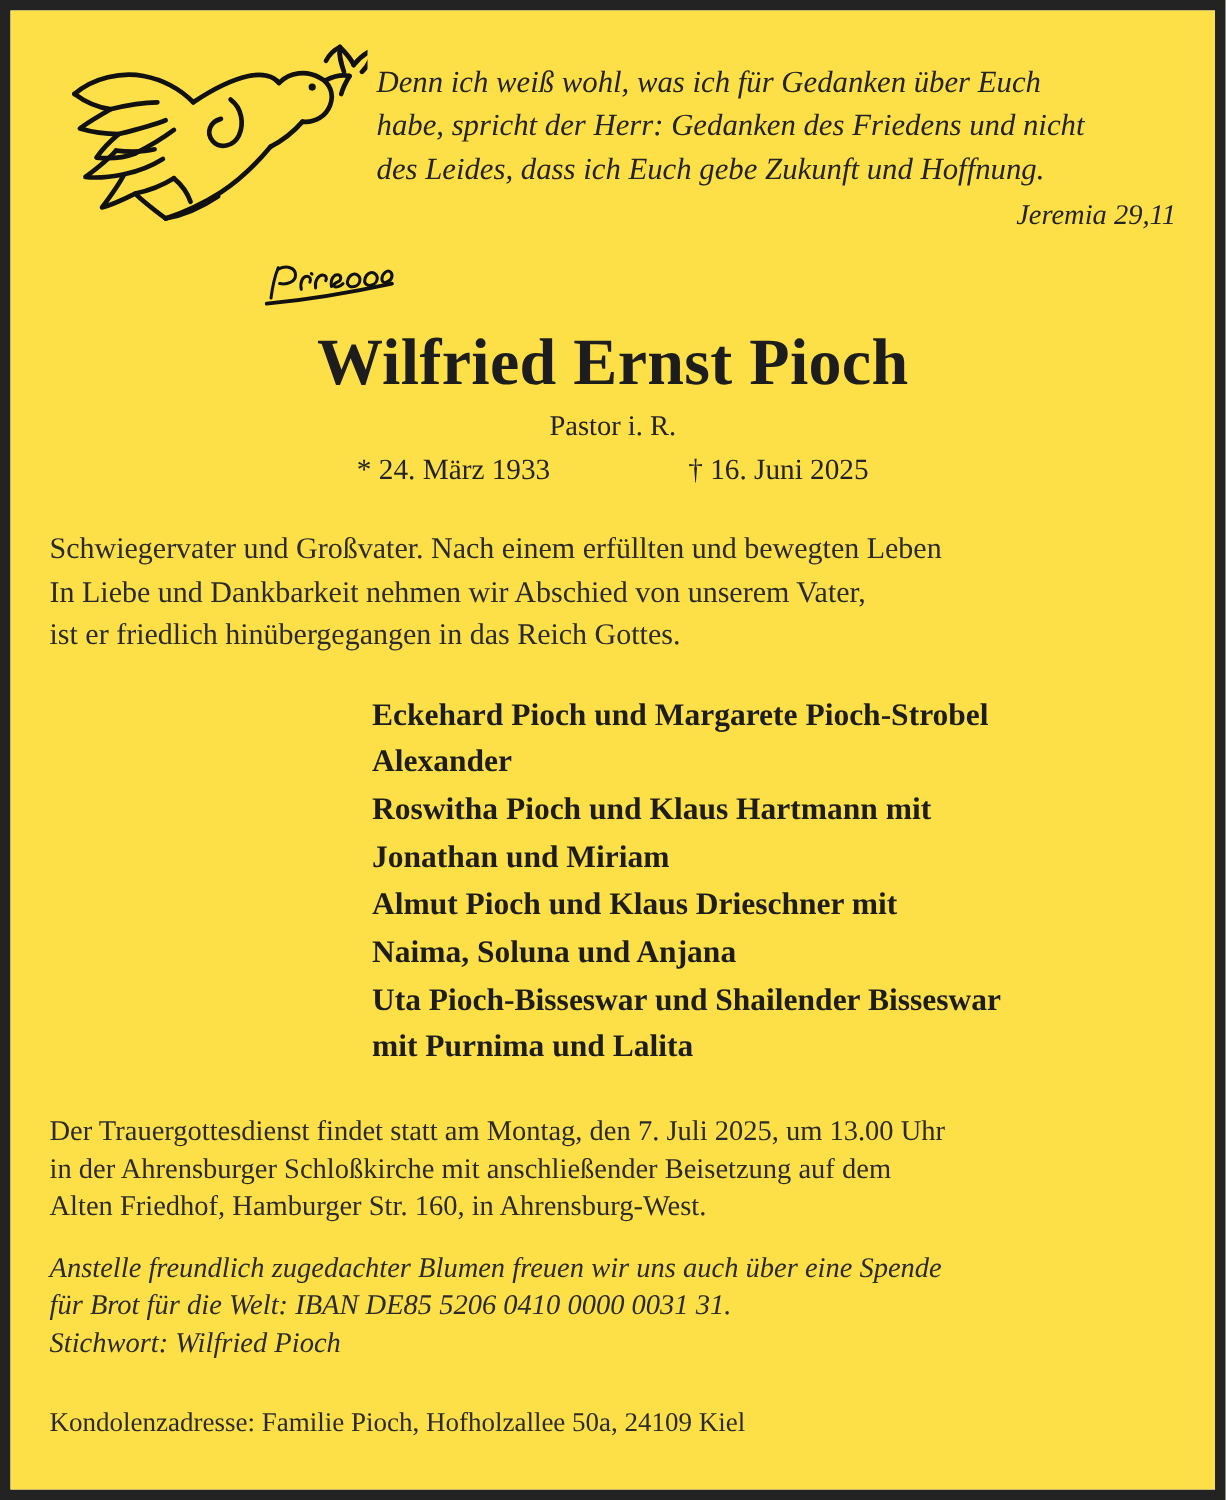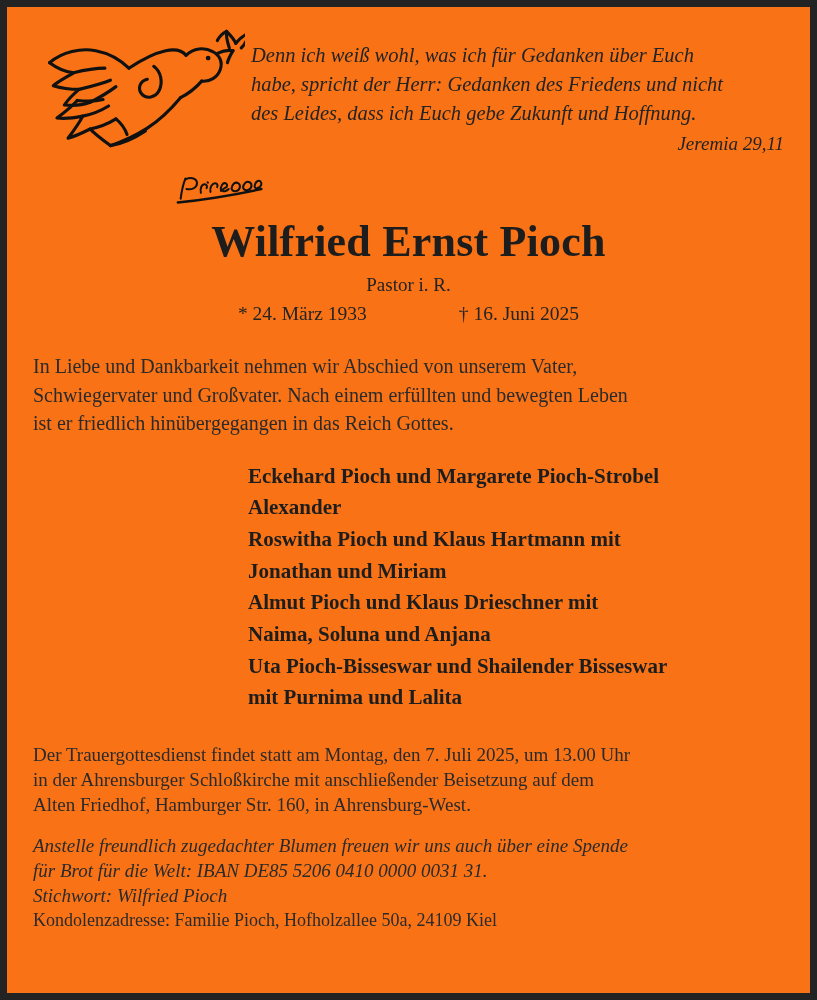--- a/index.html
+++ b/index.html
@@ -22,21 +22,21 @@
     background: #ffffff;
     border: 7px solid #232323;
     padding: 0;
     position: relative;
   }
 
   .inner {
     box-sizing: border-box;
     width: 100%;
     height: 100%;
-    background: #f97316;
+    background: #fde047;
     padding: 10px 26px 14px 26px;
     position: relative;
   }
 
   
   .header {
     display: flex;
     align-items: flex-start;
     gap: 6px;
   }
@@ -148,20 +148,21 @@
   .donation {
     margin-top: 16px;
     font-size: 19px;
     line-height: 25px;
     color: #2a2a2a;
     font-style: italic;
   }
   .donation div { white-space: nowrap; }
 
   .condolence {
+    margin-top: 28px;
     font-size: 18px;
     line-height: 25px;
     color: #2a2a2a;
     white-space: nowrap;
   }
 </style>
 </head>
 <body>
 
 <div class="notice">
@@ -242,22 +243,22 @@
 
     <div class="name-block">
       <div class="deceased-name">Wilfried Ernst Pioch</div>
       <div class="role">Pastor i. R.</div>
       <div class="dates">
         <span class="date-birth">* 24. März 1933</span><span class="date-death">† 16. Juni 2025</span>
       </div>
     </div>
 
     <div class="intro">
+      <div>Schwiegervater und Großvater. Nach einem erfüllten und bewegten Leben</div>
       <div>In Liebe und Dankbarkeit nehmen wir Abschied von unserem Vater,</div>
-      <div>Schwiegervater und Großvater. Nach einem erfüllten und bewegten Leben</div>
       <div>ist er friedlich hinübergegangen in das Reich Gottes.</div>
     </div>
 
     <div class="survivors">
       <div>Eckehard Pioch und Margarete Pioch-Strobel</div>
       <div>Alexander</div>
       <div>Roswitha Pioch und Klaus Hartmann mit</div>
       <div>Jonathan und Miriam</div>
       <div>Almut Pioch und Klaus Drieschner mit</div>
       <div>Naima, Soluna und Anjana</div>

